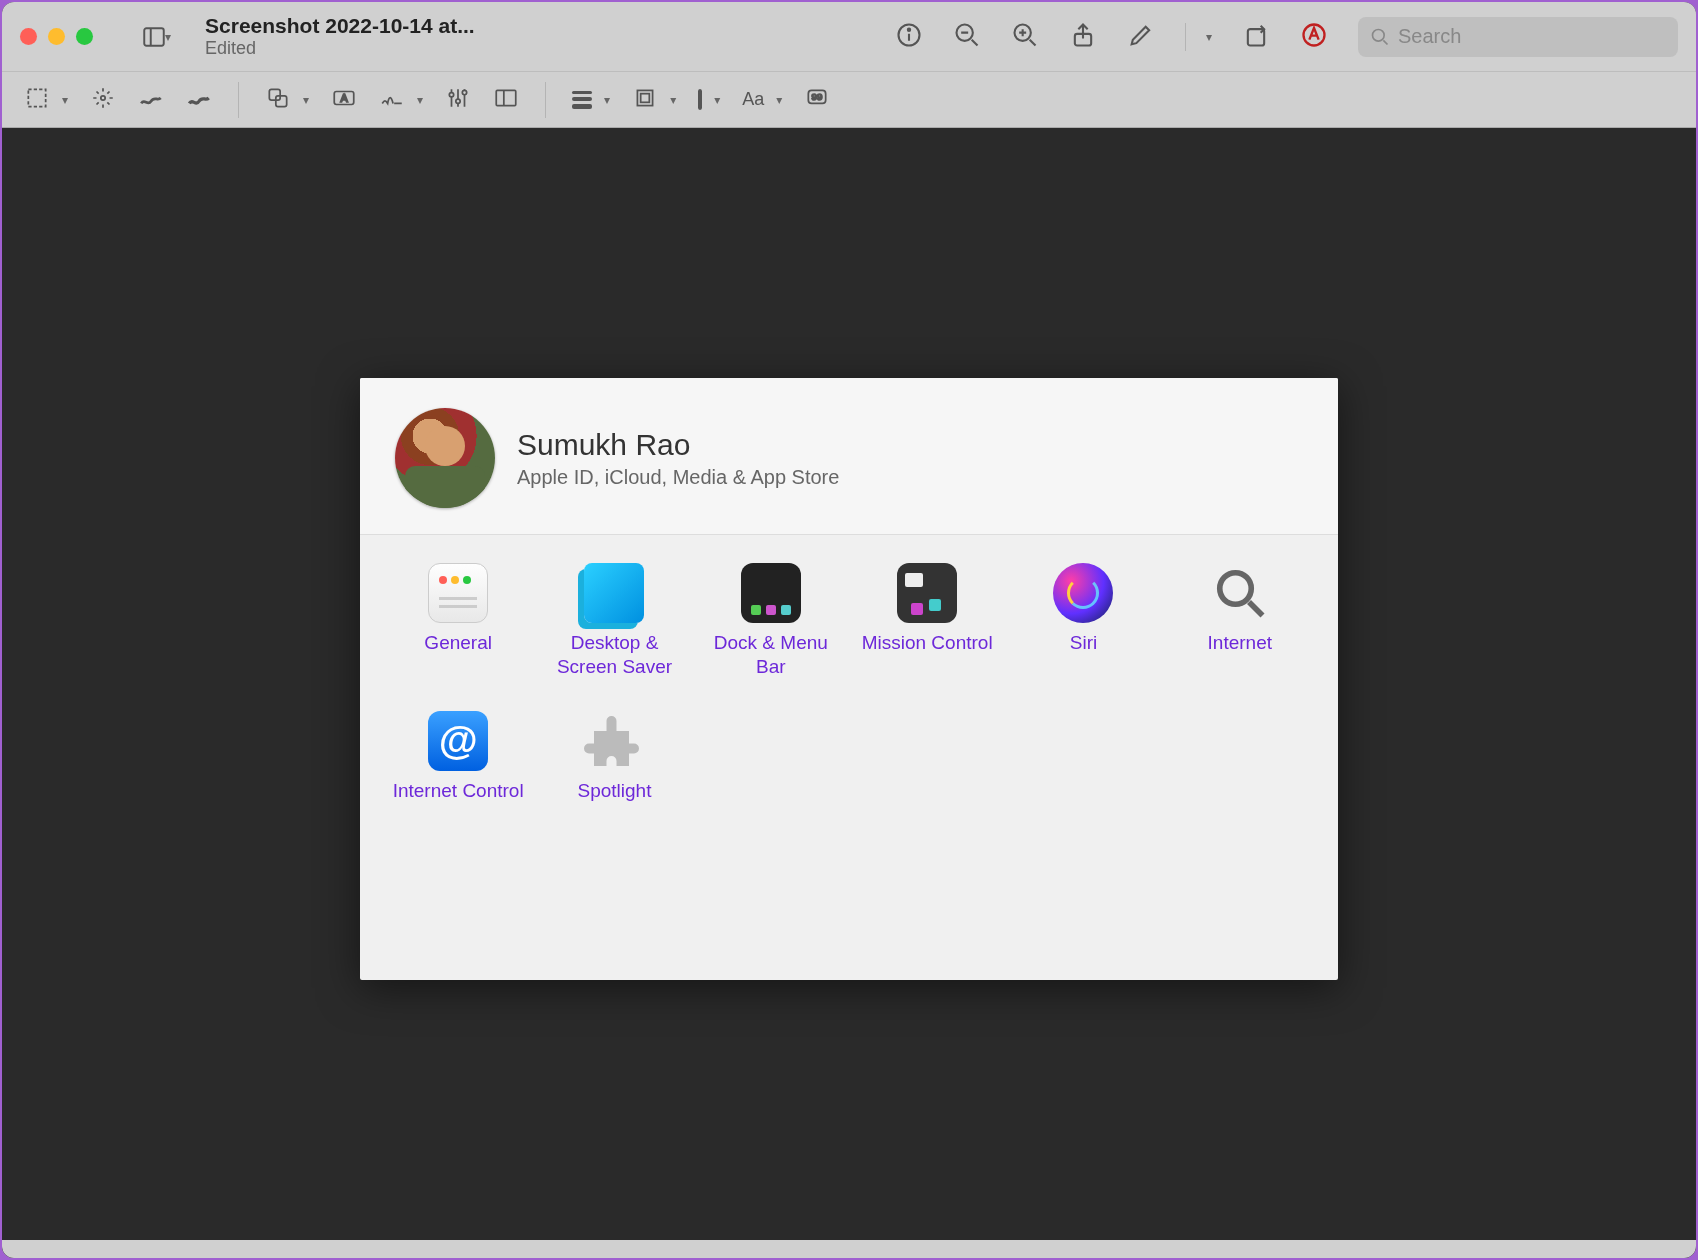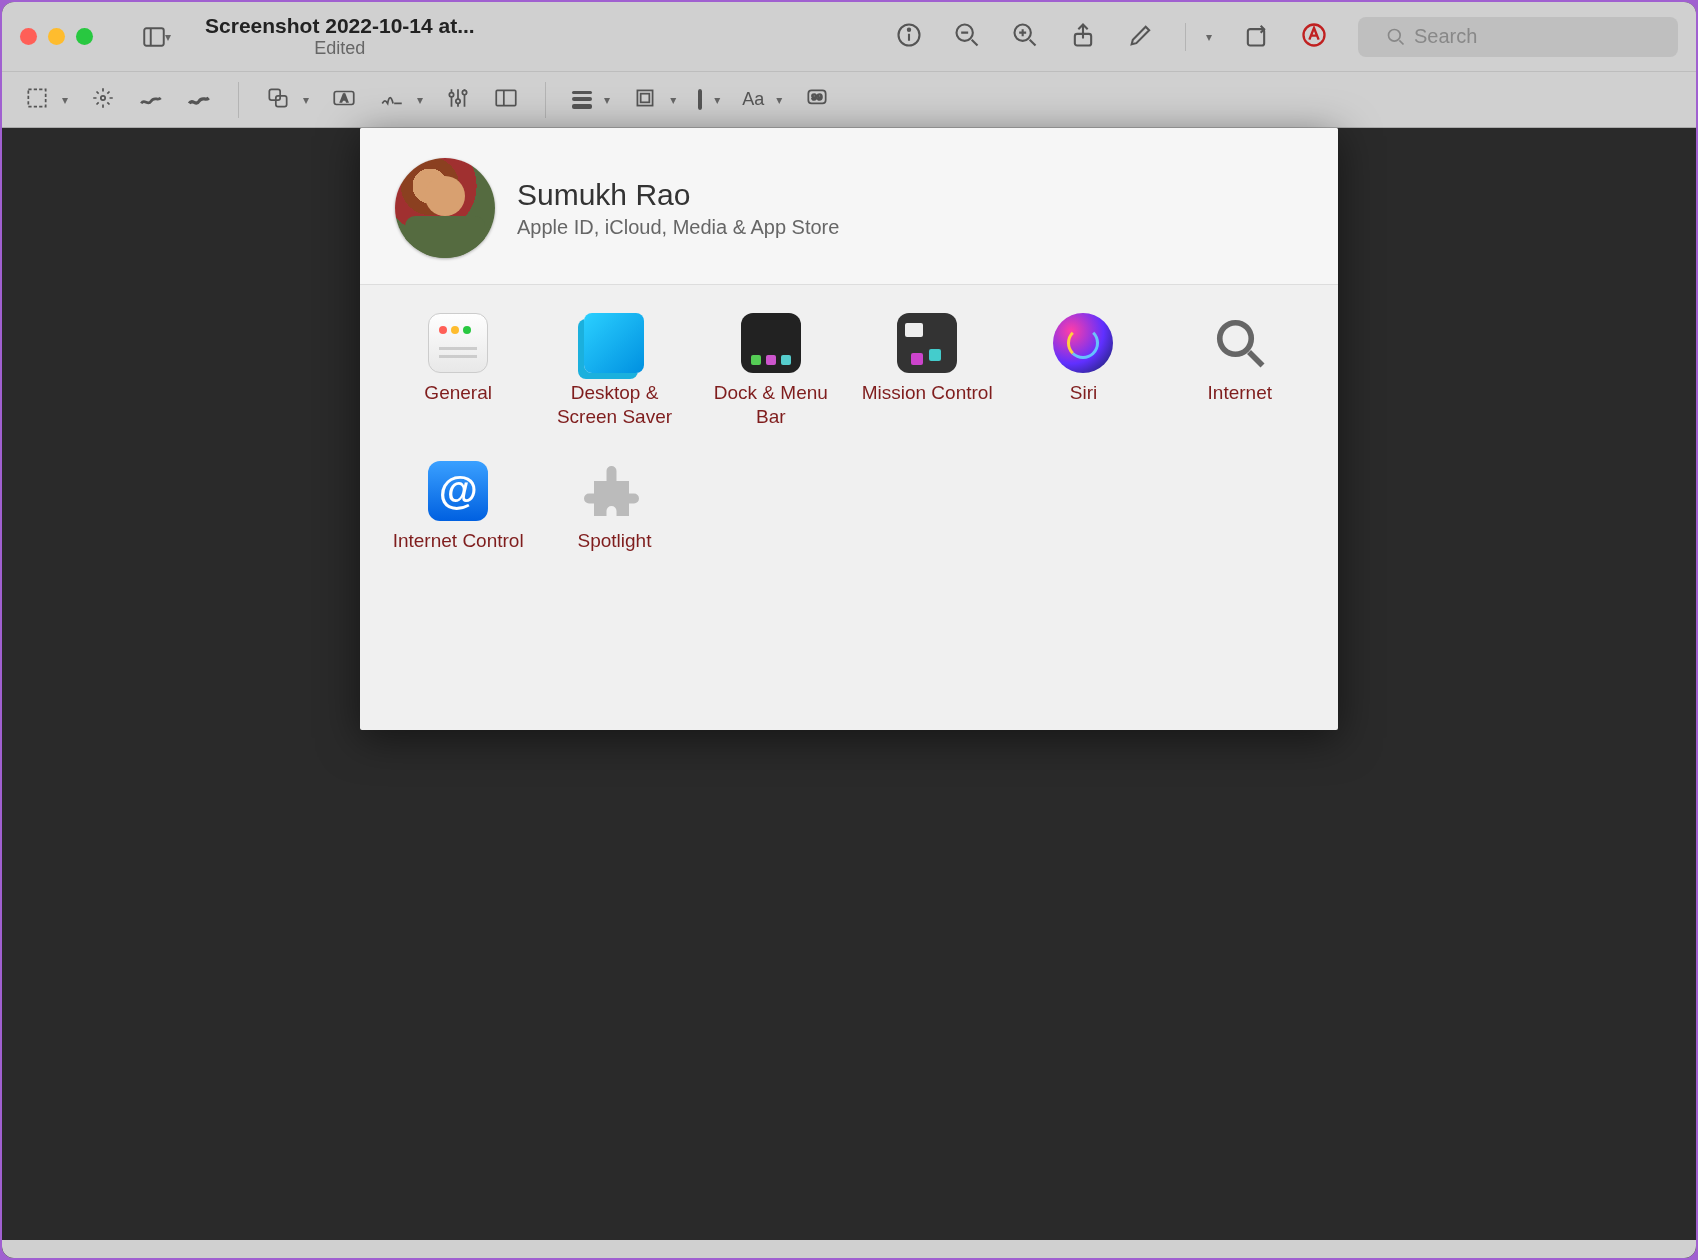--- a/index.html
+++ b/index.html
@@ -14,67 +14,67 @@
 
 .titlebar { background: #d0d0d0; display: flex; align-items: center; padding: 0 18px; height: 70px; gap: 14px; border-bottom: 1px solid #bdbdbd; }
 .traffic { display: flex; gap: 11px; align-items: center; }
 .dot { width: 17px; height: 17px; border-radius: 50%; }
 .red { background: #ff5f57; } .yellow { background: #febc2e; } .green { background: #28c840; }
 
 .sidebar-menu { display: flex; align-items: center; gap: 4px; margin-left: 30px; }
 .icon-btn { width: 34px; height: 34px; display: inline-flex; align-items: center; justify-content: center; border-radius: 5px; color: #555; }
 .icon-btn svg { width: 26px; height: 26px; }
 
-.title-block { margin-left: 20px; flex: 0 0 auto; text-align: center; }
+.title-block { margin-left: 20px; flex: 0 0 auto; }
 .title-block .fname { font-size: 21px; font-weight: 700; color: #222; }
 .title-block .status { font-size: 18px; color: #666; }
 
 .spacer { flex: 1; }
 .tb-right { display: flex; align-items: center; gap: 30px; color: #555; }
 .tb-right svg { width: 28px; height: 28px; }
 .divider-sm { width: 1px; height: 28px; background: #b4b4b4; }
 .red-circle { color: #c02020; }
 
 .search-box {
   background: #bfbfbf; border-radius: 8px; height: 40px; width: 320px;
-  display: flex; align-items: center; padding: 0 28px; gap: 8px; color: #888;
+  display: flex; align-items: center; padding: 0 12px; gap: 8px; color: #888;
 }
 .search-box svg { width: 20px; height: 20px; }
 .search-box span { font-size: 20px; }
 
 
 .markbar { background: #d0d0d0; display: flex; align-items: center; padding: 0 22px; height: 56px; gap: 18px; border-bottom: 1px solid #aaa; }
 .markbar .grp { display: flex; align-items: center; gap: 22px; }
 .markbar svg { width: 26px; height: 26px; color: #555; }
 .vdiv { width: 1px; height: 36px; background: #b4b4b4; margin: 0 8px; }
 .chev { font-size: 12px; color: #666; margin-left: -10px; }
 
 .swatch { width: 20px; height: 20px; border: 2px solid #555; background: #fff; border-radius: 3px; }
 .line-w { display: flex; align-items: center; gap: 4px; }
 .line-w .bars { display: flex; flex-direction: column; gap: 3px; }
 .line-w .bars span { width: 20px; height: 3px; background: #555; border-radius: 2px; }
 .txt-tool { font-size: 18px; color: #555; font-weight: 400; }
 
 
-.canvas { flex: 1; background: #2a2a2a; position: relative; display: flex; align-items: flex-start; justify-content: center; }
+.canvas { flex: 1; background: #2a2a2a; position: relative; display: flex; align-items: flex-start; justify-content: center; padding-top: 250px; }
 
 
 .syspref { width: 978px; height: 602px; background: #f0f0f0; border-radius: 2px; box-shadow: 0 8px 40px rgba(0,0,0,.5); overflow: hidden; }
 
 .profile { display: flex; align-items: center; gap: 22px; padding: 30px 35px 26px 35px; border-bottom: 1px solid #ddd; background: #f6f6f6; }
 .avatar { width: 100px; height: 100px; border-radius: 50%; background: radial-gradient(circle at 35% 28%, #d8a070 0 18%, #8b4020 18% 30%, #a03030 30% 48%, #556b40 48% 100%); box-shadow: 0 1px 3px rgba(0,0,0,.3); position: relative; overflow: hidden; }
 .avatar::before { content: ""; position: absolute; width: 40px; height: 40px; background: #d8a070; border-radius: 50%; left: 30px; top: 18px; }
 .avatar::after { content: ""; position: absolute; width: 80px; height: 50px; background: #556b40; left: 10px; top: 58px; border-radius: 10px 10px 0 0; }
 
 .pname { font-size: 30px; color: #333; font-weight: 400; }
 .psub { font-size: 20px; color: #666; margin-top: 4px; }
 
 .grid { display: grid; grid-template-columns: repeat(6, 1fr); padding: 22px 20px; gap: 20px 0; background: #f0f0f0; }
 .gitem { display: flex; flex-direction: column; align-items: center; text-align: center; cursor: pointer; padding: 6px 4px; }
-.glabel { font-size: 19px; color: #7f1d1d; line-height: 1.25; margin-top: 8px; }
+.glabel { font-size: 19px; color: #6d28d9; line-height: 1.25; margin-top: 8px; }
 .gicon { width: 60px; height: 60px; border-radius: 12px; display: flex; align-items: center; justify-content: center; font-size: 30px; position: relative; }
 
 
 .ic-general { background: linear-gradient(#fefefe,#e8e8e8); border: 1px solid #ccc; }
 .ic-general::before { content:""; position:absolute; top:12px; left:10px; width:8px; height:8px; background:#ff5f57; border-radius:50%; box-shadow: 12px 0 #febc2e, 24px 0 #28c840; }
 .ic-general::after { content:""; position:absolute; bottom:14px; left:10px; right:10px; height:3px; background:#ccc; box-shadow: 0 -8px #ccc; }
 
 .ic-desktop { background: linear-gradient(135deg,#2bd0ff,#0090e0); border-radius: 8px; box-shadow: -6px 6px 0 #1bb0dd; }
 .ic-dock { background: #222; position:relative; }
 .ic-dock::after { content:""; position:absolute; bottom:8px; left:10px; width:10px; height:10px; background:#5c5; border-radius:2px; box-shadow: 15px 0 #c5c, 30px 0 #5cc; }

